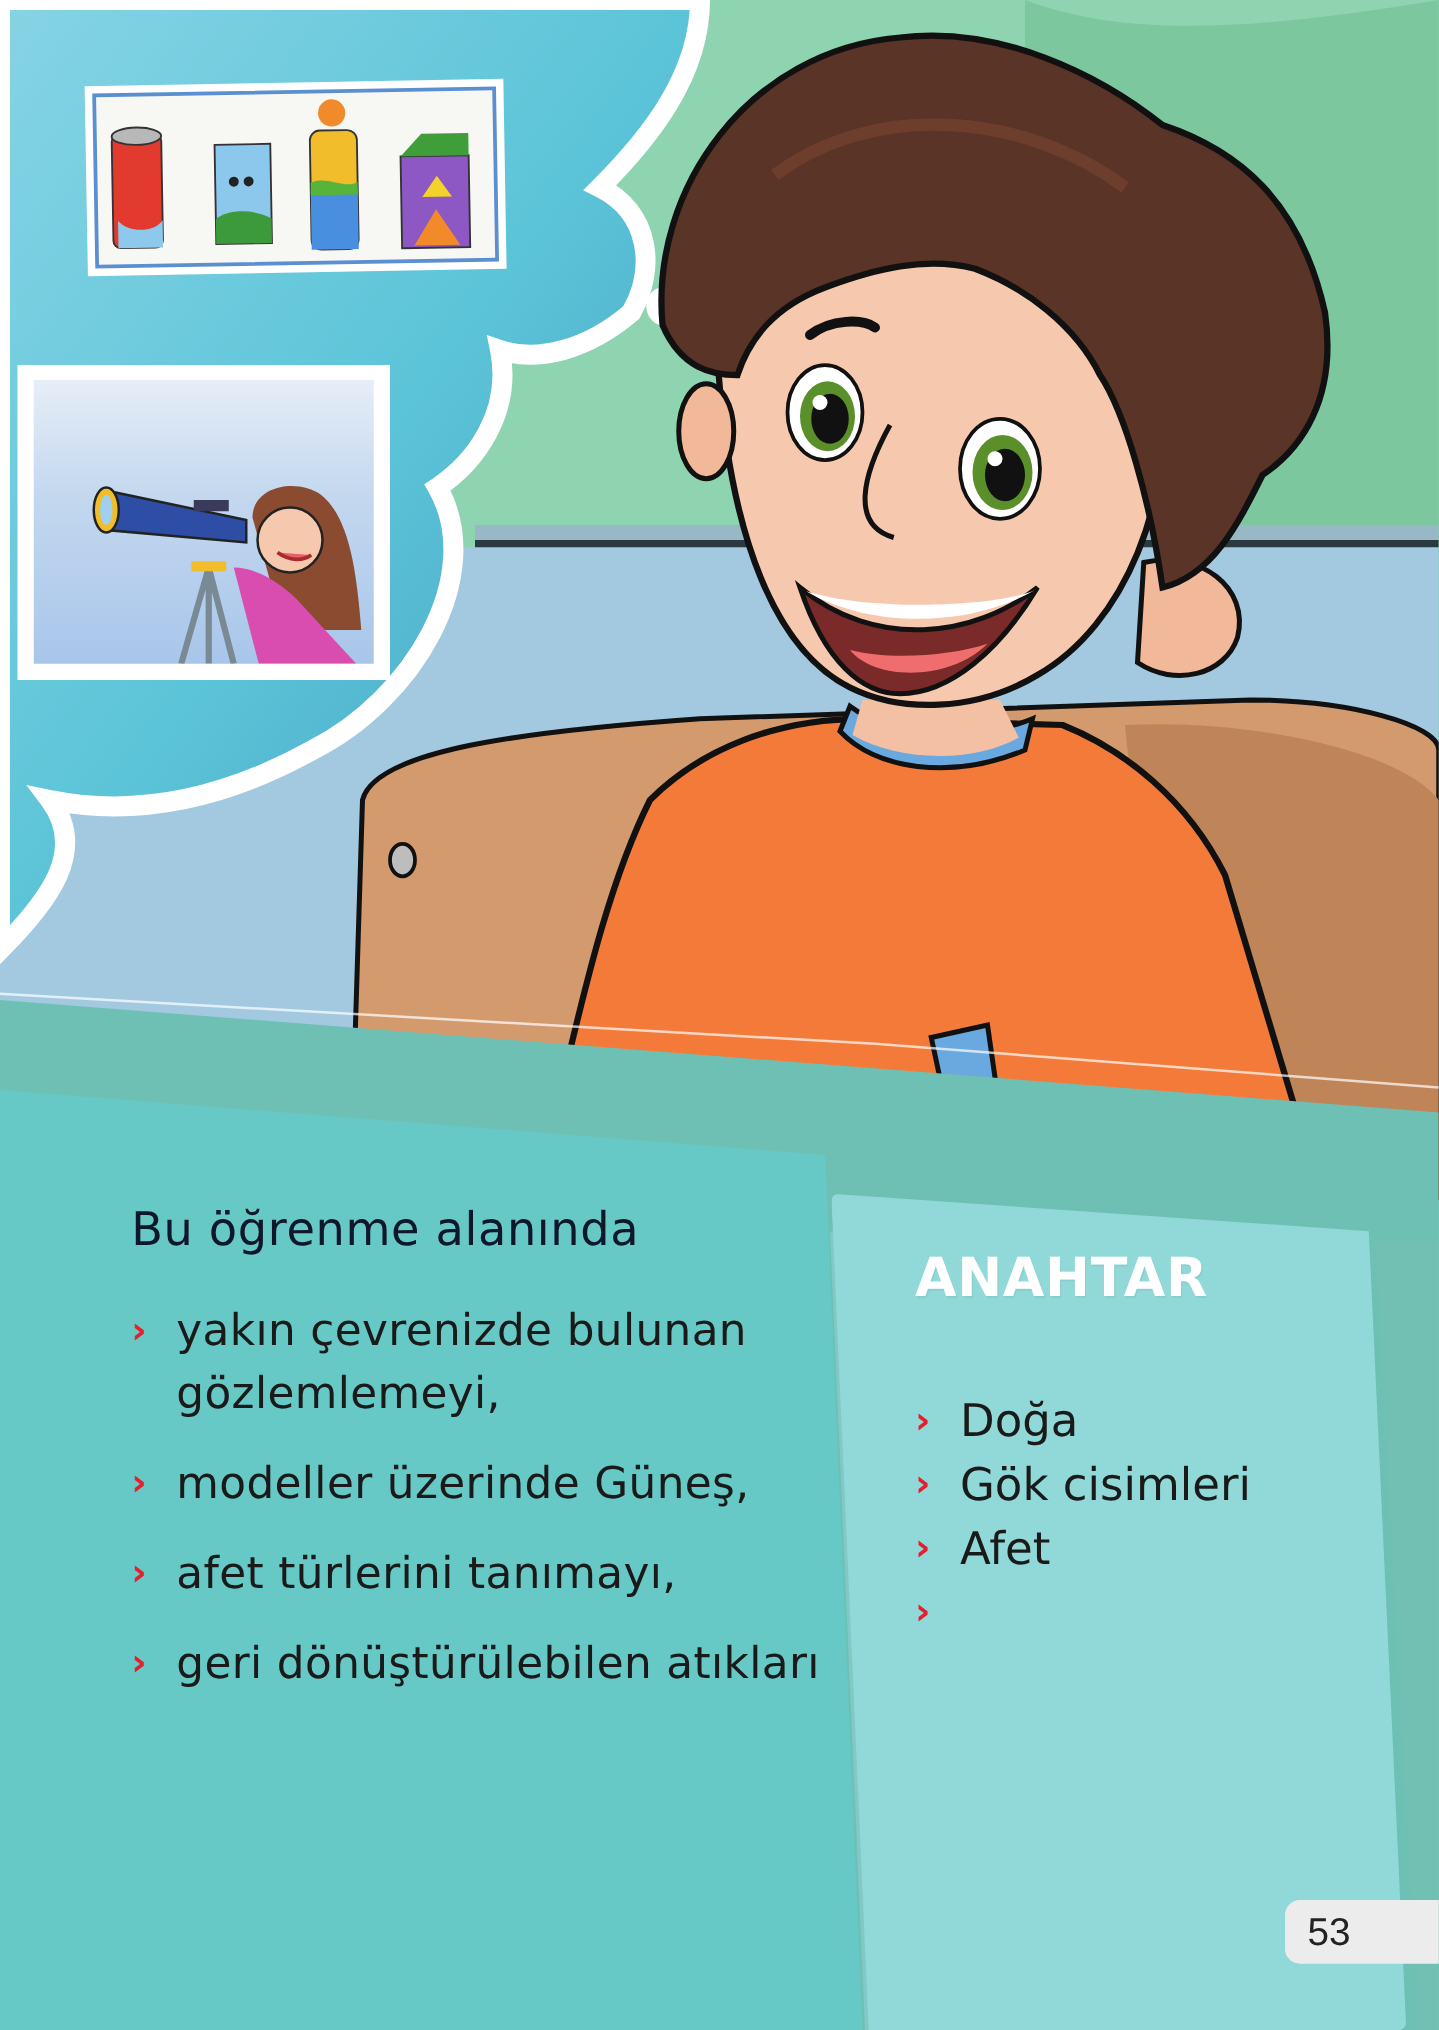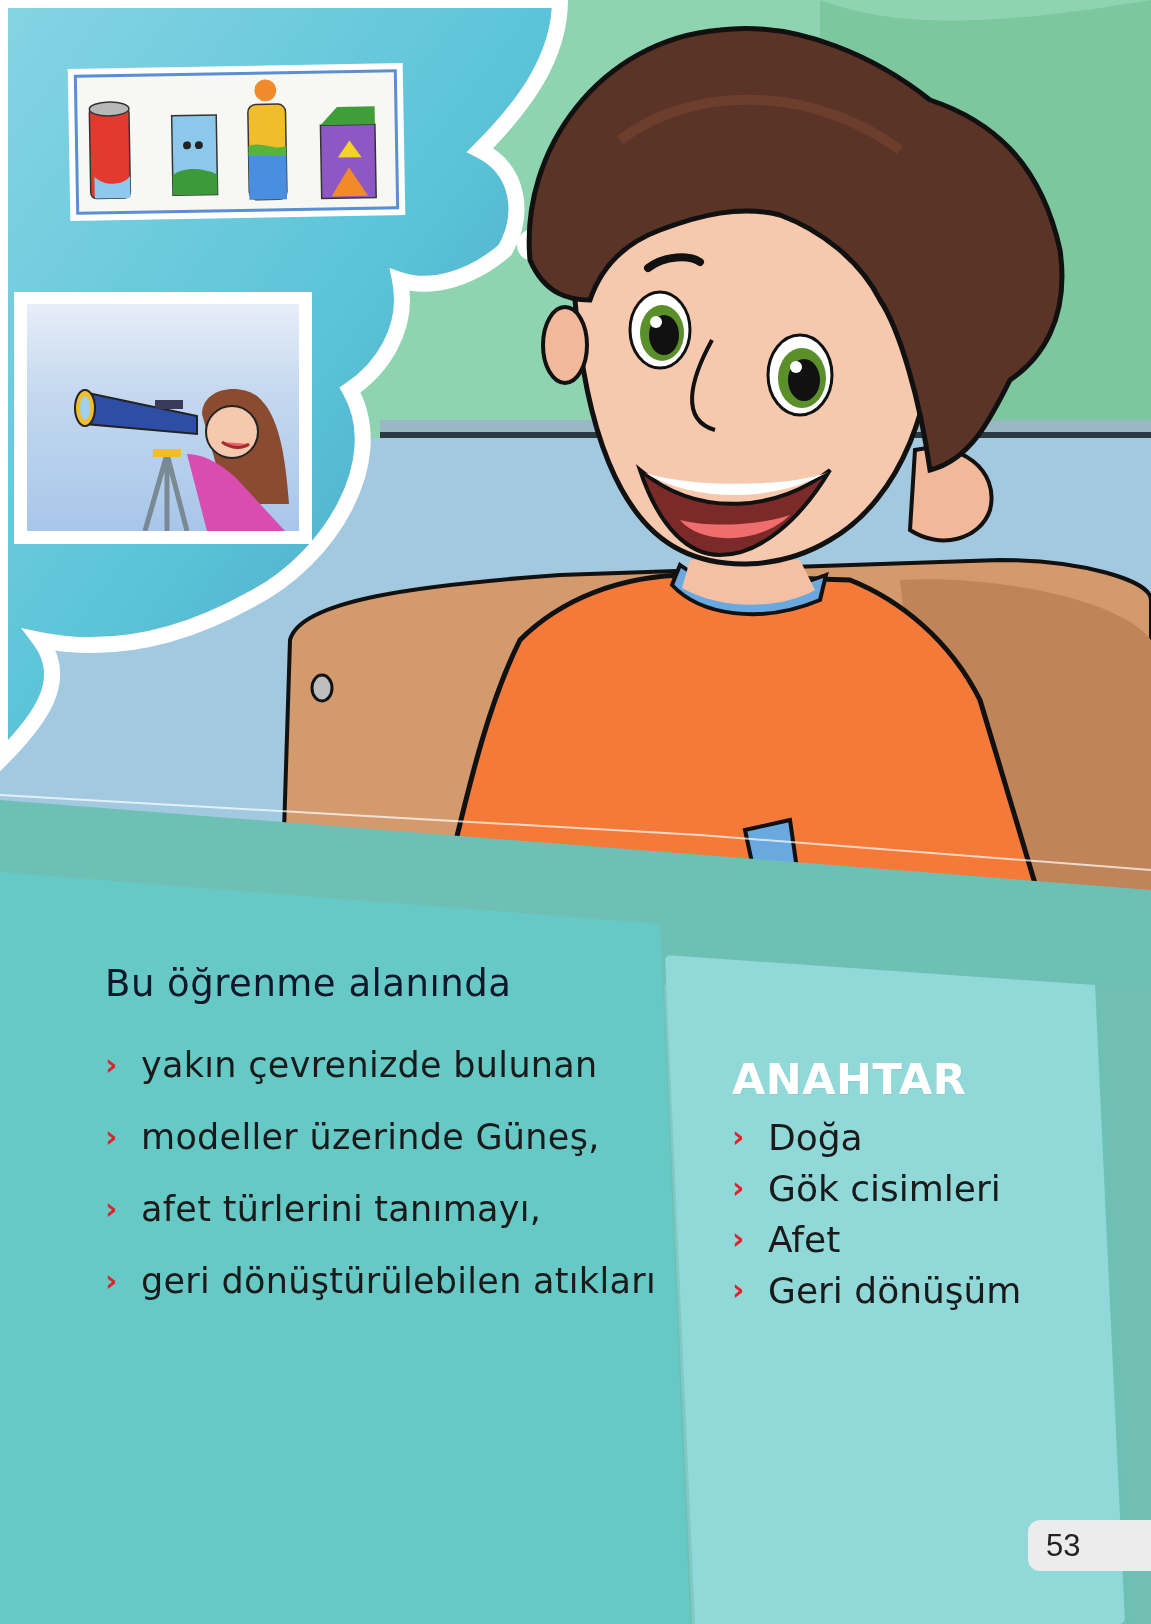--- a/index.html
+++ b/index.html
@@ -80,21 +80,21 @@
       margin-bottom: 22px; letter-spacing: 0.3px;
     }
     .goal .line { display: block; white-space: nowrap; }
     .chev {
       position: absolute; left: 0; top: 0;
       color: #e4202c; font-weight: bold; font-size: 30px; line-height: 50px;
     }
 
     
     .kw-title {
-      position: absolute; left: 732px; top: 1053px;
+      position: absolute; left: 732px; top: 997px;
       font-family: "DejaVu Sans", sans-serif; font-weight: bold;
       font-size: 43px; line-height: 52px; color: #ffffff;
       letter-spacing: 0.5px;
       text-shadow: 1px 1px 0 rgba(0,0,0,0.05);
     }
     .kw-title .line { display: block; }
     .kw-list { position: absolute; left: 732px; top: 1112px; }
     .kw {
       position: relative; padding-left: 36px;
       font-size: 36px; line-height: 51px; color: #1a1a1a;
@@ -239,20 +239,21 @@
 <div class="right-shadow"></div>
 <div class="right-panel"></div>
 <div class="right-edge"></div>
 
 <div class="intro">Bu öğrenme alanında</div>
 
 <div class="goals">
   <div class="goal">
     <span class="chev">›</span>
     <span class="line">yakın çevrenizde bulunan</span>
+    <span class="line">gözlemlemeyi,</span>
   </div>
   <div class="goal">
     <span class="chev">›</span>
     <span class="line">modeller üzerinde Güneş,</span>
   </div>
   <div class="goal">
     <span class="chev">›</span>
     <span class="line">afet türlerini tanımayı,</span>
   </div>
   <div class="goal">
@@ -273,17 +274,16 @@
   <div class="kw">
     <span class="chev">›</span>
     <span>Gök cisimleri</span>
   </div>
   <div class="kw">
     <span class="chev">›</span>
     <span>Afet</span>
   </div>
   <div class="kw">
     <span class="chev">›</span>
-    <span>Geri dönüşüm</span>
   </div>
 </div>
 
 <div class="page-no">53</div>
 
 </body></html>

